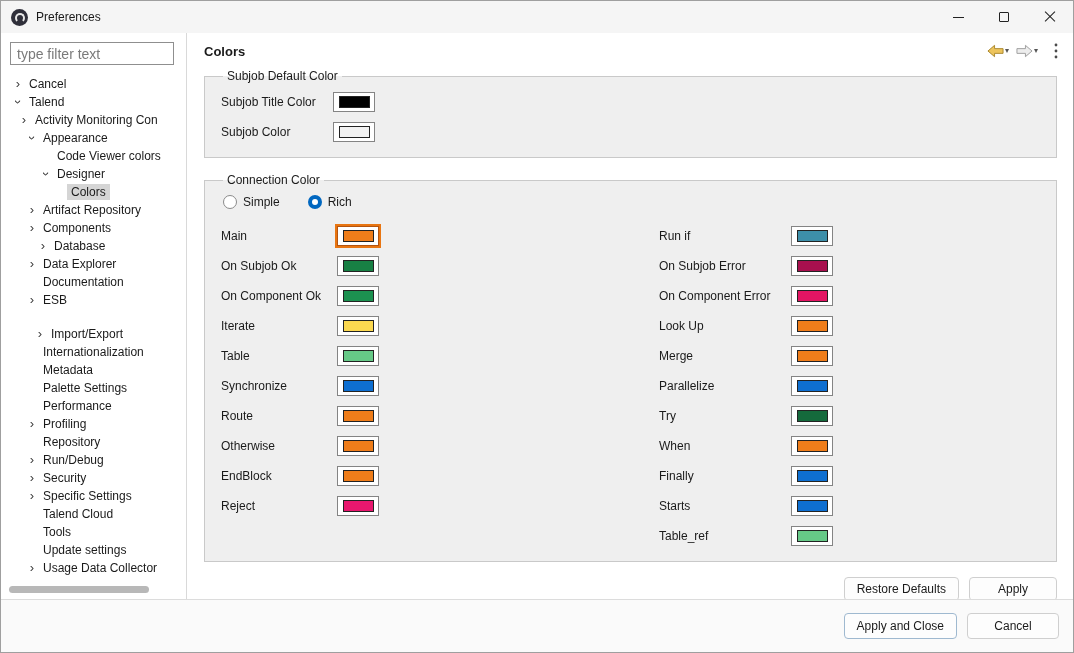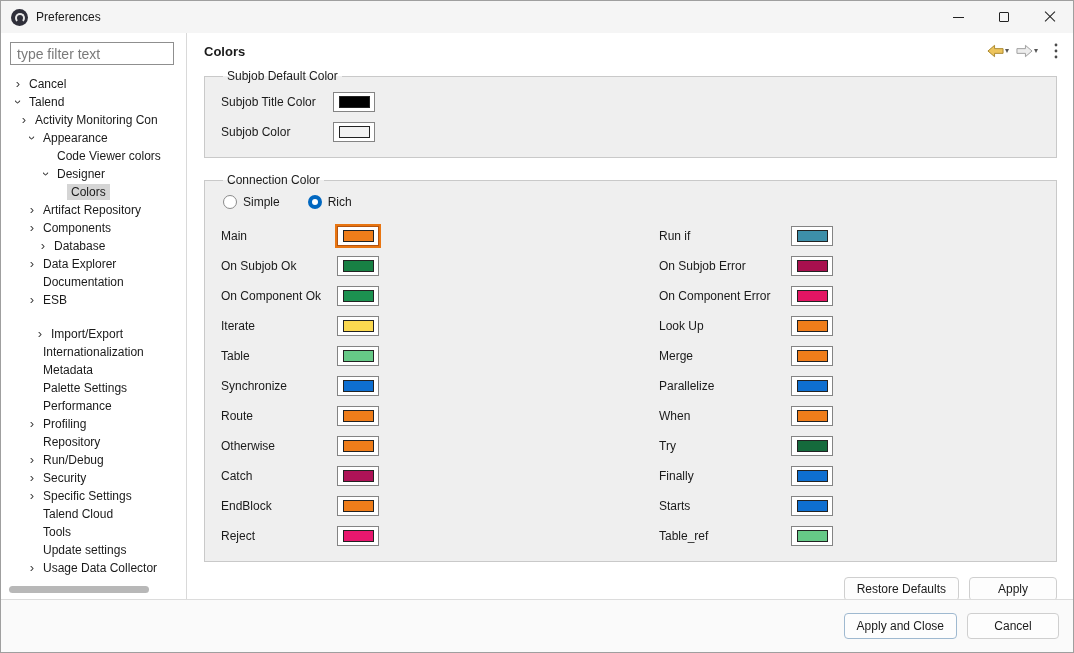--- a/index.html
+++ b/index.html
@@ -365,26 +365,20 @@
                 <span class="swatch-inner" style="background: rgb(239, 125, 26);"></span>
               </button>
             </div>
             <div class="color-row">
               <span class="row-label" style="width: 116px;">Otherwise</span>
               <button class="swatch">
                 <span class="swatch-inner" style="background: rgb(239, 125, 26);"></span>
               </button>
             </div>
             <div class="color-row">
-              <span class="row-label" style="width: 116px;">Catch</span>
-              <button class="swatch">
-                <span class="swatch-inner" style="background: rgb(174, 19, 87);"></span>
-              </button>
-            </div>
-            <div class="color-row">
               <span class="row-label" style="width: 116px;">EndBlock</span>
               <button class="swatch">
                 <span class="swatch-inner" style="background: rgb(239, 125, 26);"></span>
               </button>
             </div>
             <div class="color-row">
               <span class="row-label" style="width: 116px;">Reject</span>
               <button class="swatch">
                 <span class="swatch-inner" style="background: rgb(232, 23, 110);"></span>
               </button>
@@ -421,29 +415,29 @@
                 <span class="swatch-inner" style="background: rgb(239, 125, 26);"></span>
               </button>
             </div>
             <div class="color-row">
               <span class="row-label" style="width: 132px;">Parallelize</span>
               <button class="swatch">
                 <span class="swatch-inner" style="background: rgb(14, 111, 209);"></span>
               </button>
             </div>
             <div class="color-row">
+              <span class="row-label" style="width: 132px;">Try</span>
+              <button class="swatch">
+                <span class="swatch-inner" style="background: rgb(21, 106, 60);"></span>
+              </button>
+            </div>
+            <div class="color-row">
               <span class="row-label" style="width: 132px;">When</span>
               <button class="swatch">
                 <span class="swatch-inner" style="background: rgb(239, 125, 26);"></span>
-              </button>
-            </div>
-            <div class="color-row">
-              <span class="row-label" style="width: 132px;">Try</span>
-              <button class="swatch">
-                <span class="swatch-inner" style="background: rgb(21, 106, 60);"></span>
               </button>
             </div>
             <div class="color-row">
               <span class="row-label" style="width: 132px;">Finally</span>
               <button class="swatch">
                 <span class="swatch-inner" style="background: rgb(14, 111, 209);"></span>
               </button>
             </div>
             <div class="color-row">
               <span class="row-label" style="width: 132px;">Starts</span>

